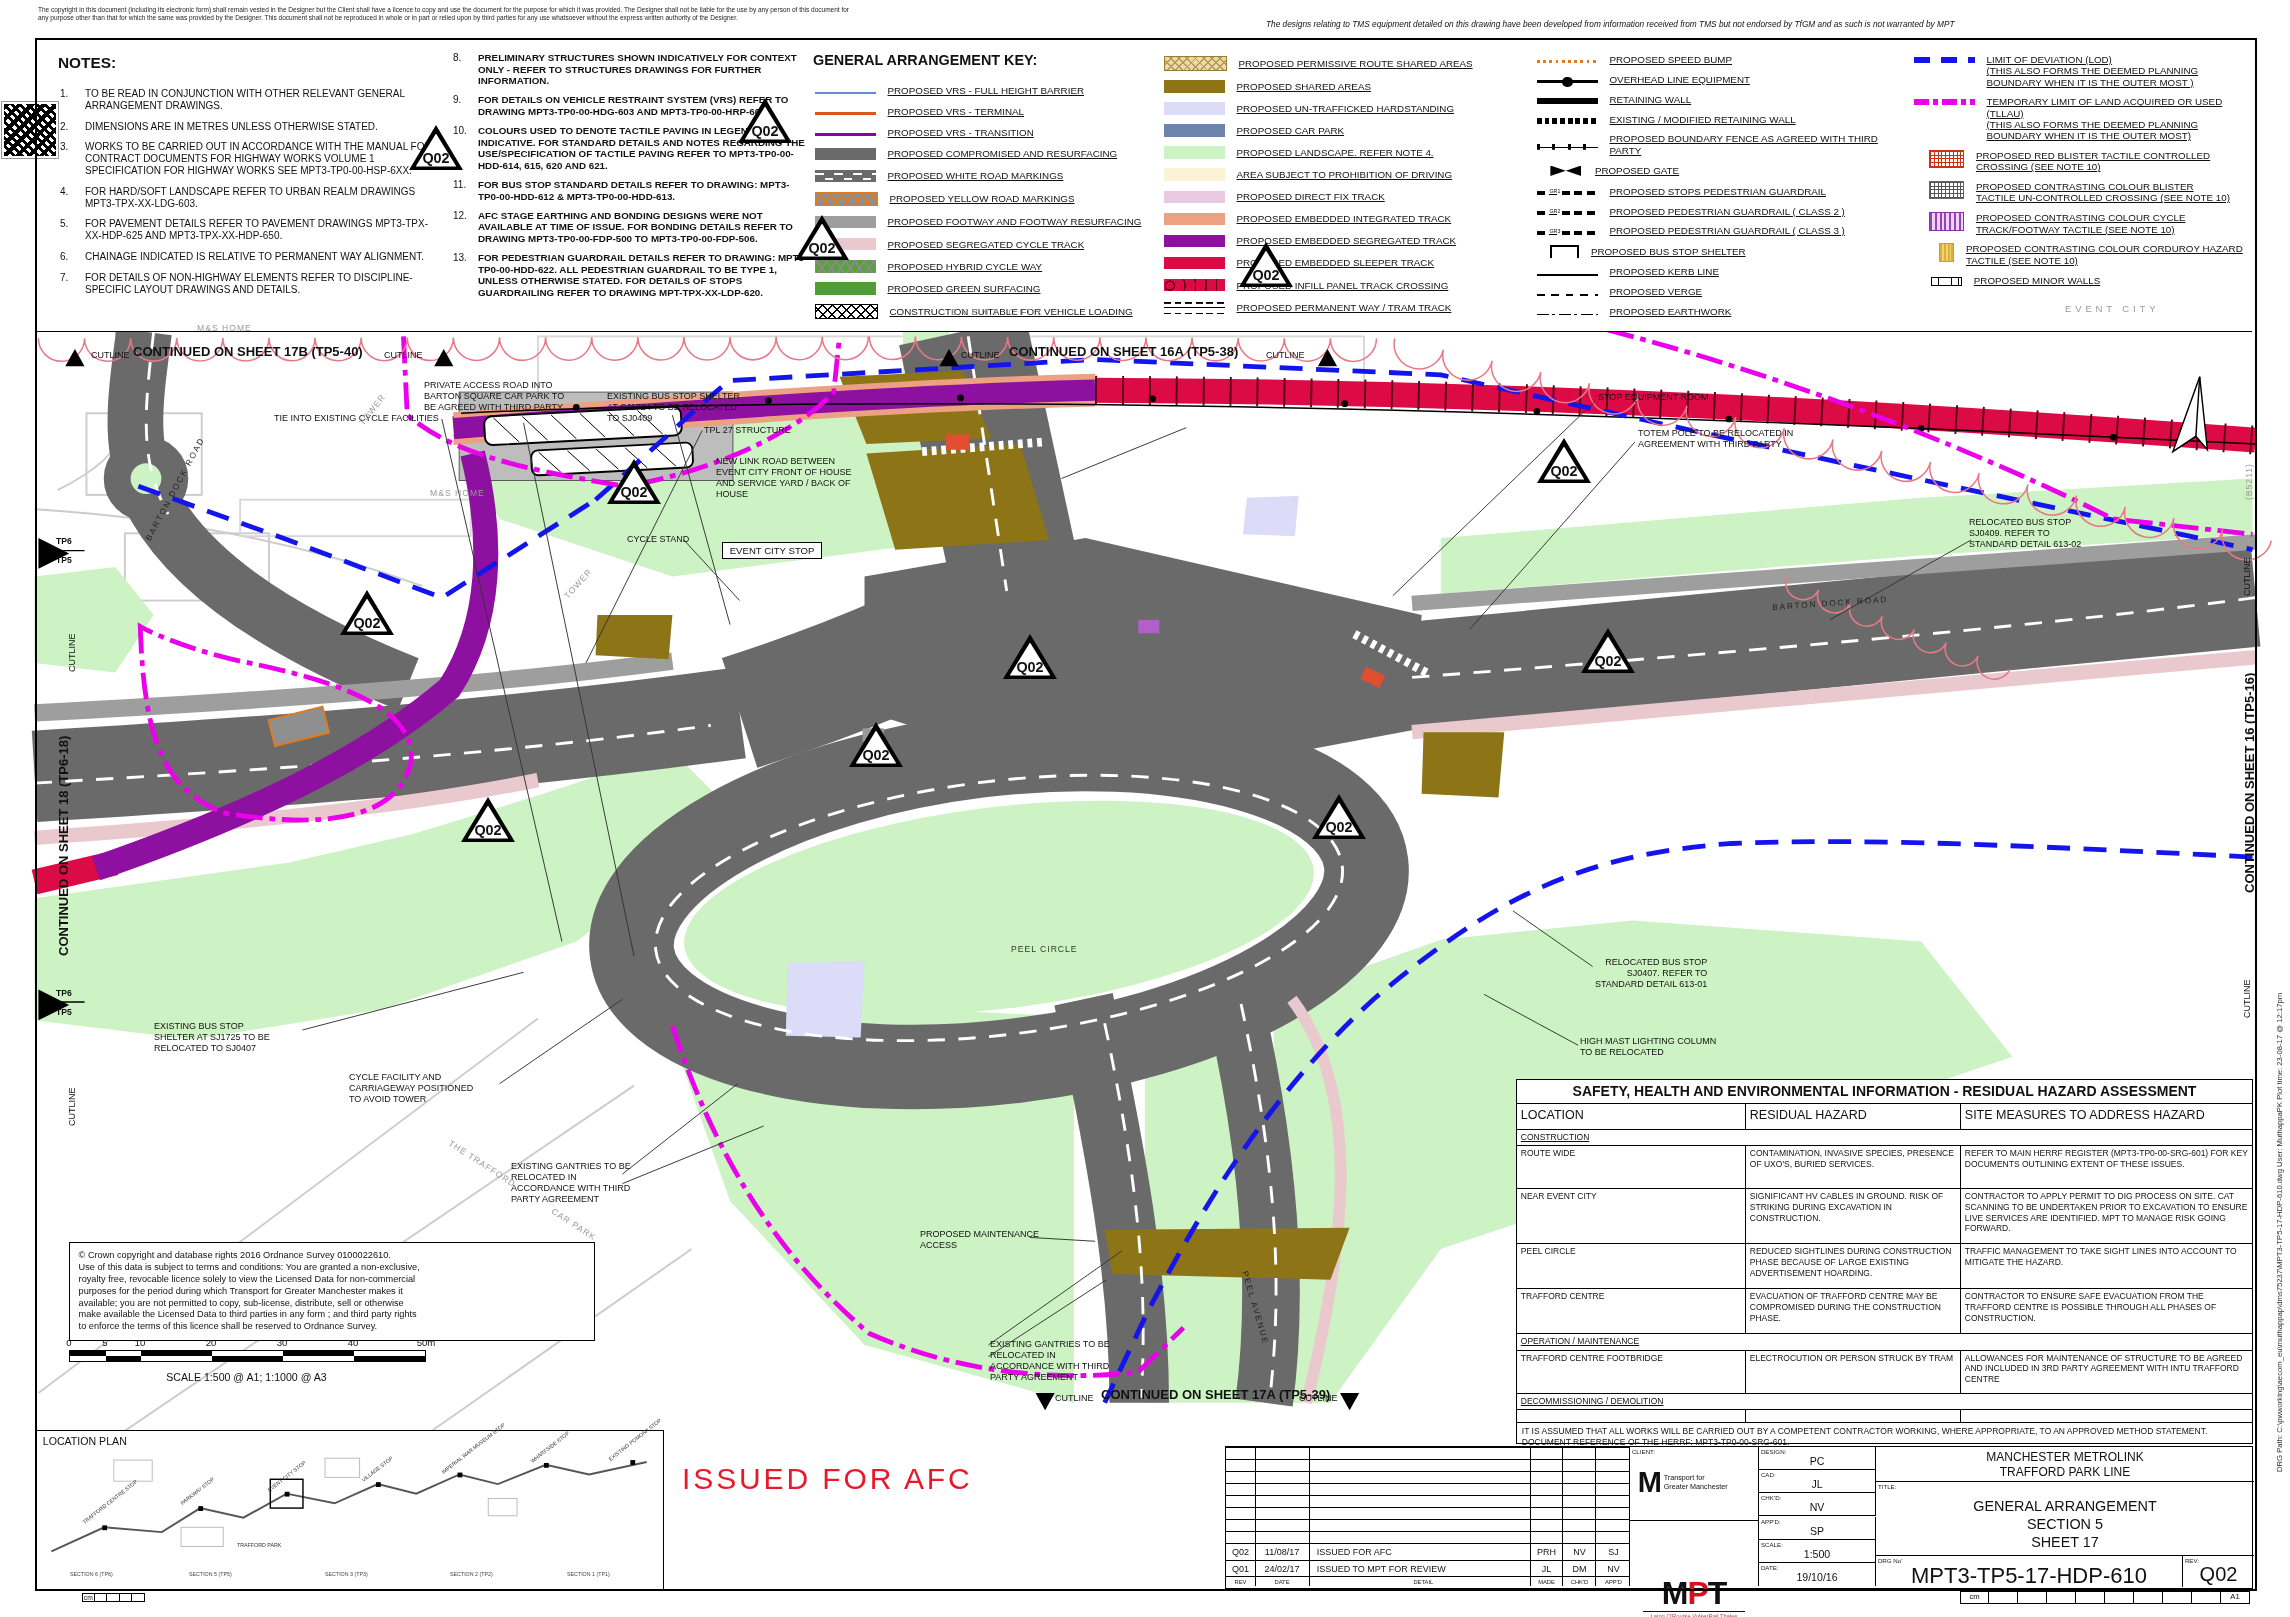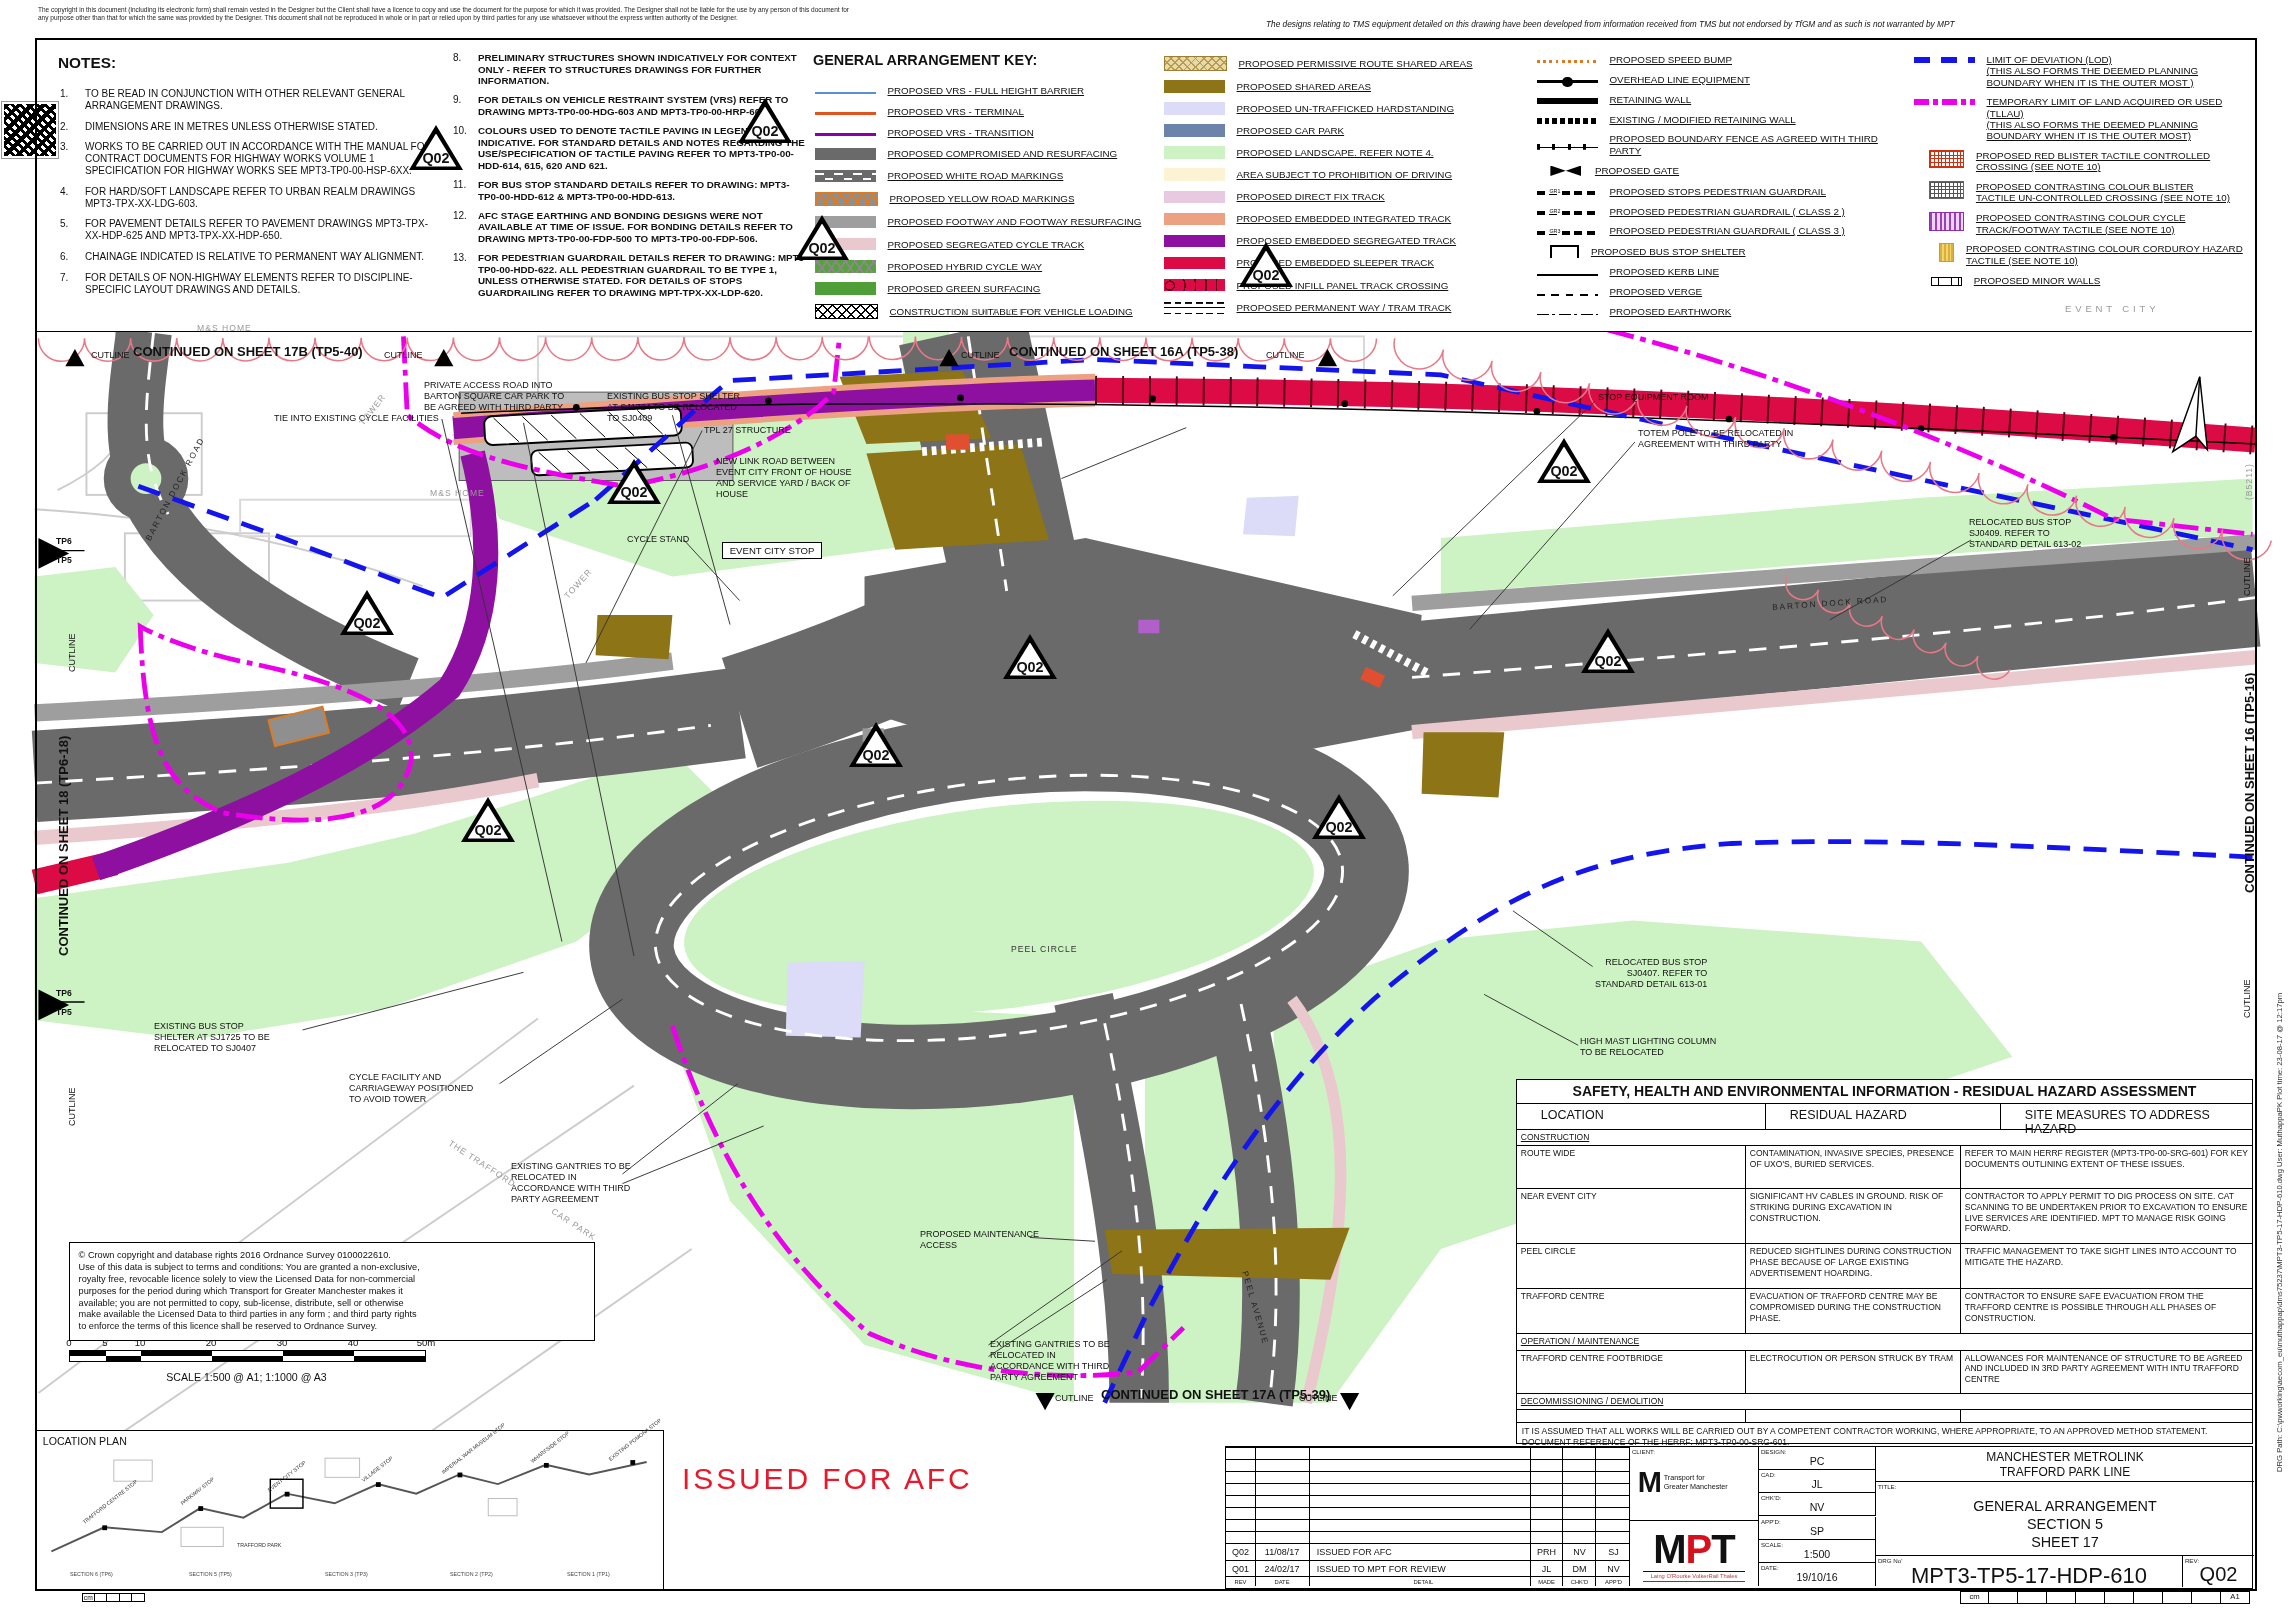--- a/index.html
+++ b/index.html
@@ -98,21 +98,21 @@
   #copyright{position:absolute;left:69px;top:1242px;width:507px;border:1.2px solid #000;background:#fff;padding:6.7px 8.6px;font-size:9.2px;line-height:1.3;white-space:pre-line;z-index:3;}
   #scalebar{position:absolute;left:69px;top:1337px;z-index:3;}
   #sticks{position:relative;height:12.5px;width:365px;}
   .stick{position:absolute;top:0;font-size:9.6px;transform:translateX(-50%);}
   #sbar{width:355px;height:10.6px;border:1.2px solid #000;background-image:linear-gradient(90deg,#000 0 36px,#fff 36px 71px,#000 71px 142px,#fff 142px 213px,#000 213px 284px,#fff 284px 355px),linear-gradient(90deg,#fff 0 36px,#000 36px 71px,#fff 71px 142px,#000 142px 213px,#fff 213px 284px,#000 284px 355px);background-size:100% 5.3px,100% 5.3px;background-position:0 0,0 5.3px;background-repeat:no-repeat;}
   #scap{margin-top:8.6px;font-size:10.6px;text-align:center;width:355px;}
   
   #hazard{position:absolute;left:1516px;top:1079px;width:737px;height:365px;background:#fff;border:1.9px solid #000;z-index:4;font-size:8.5px;box-sizing:border-box;}
   #hz-title{height:23px;line-height:23px;text-align:center;font-weight:bold;font-size:14px;border-bottom:1.4px solid #000;}
   #hz-head{display:flex;height:25px;border-bottom:1.4px solid #000;font-size:12.5px;}
-  .hzh{padding:3.8px 3.8px 0;box-sizing:border-box;margin-left:20px;}
+  .hzh{padding:3.8px 3.8px 0;box-sizing:border-box;}
   .hc1{width:229px;flex:none;border-right:1px solid #000;box-sizing:border-box;}
   .hc2{width:215px;flex:none;border-right:1px solid #000;box-sizing:border-box;}
   .hc3{flex:1;box-sizing:border-box;}
   .hrow{display:flex;border-bottom:1px solid #000;overflow:hidden;}
   .hrow .hc{padding:1.9px 3.8px;line-height:1.25;}
   .hrow.sect .hc1{border-right:none;text-decoration:underline;}
   .hrow.sect .hc2,.hrow.sect .hc3{border-right:none;}
   #hz-foot{padding:2.9px 4.8px;line-height:1.3;}
   
   #tblock{position:absolute;left:1225px;top:1446px;width:1028px;height:143px;background:#fff;border:1.9px solid #000;box-sizing:border-box;z-index:4;}
@@ -130,21 +130,21 @@
   .rc4,.rc5{width:33px;flex:none;text-align:center;}
   .rc6{width:35px;flex:none;text-align:center;}
   #rev-head{position:absolute;left:0;top:129px;width:403px;height:10.6px;border-top:1.4px solid #000;display:flex;font-size:5.8px;align-items:center;color:#222;}
   
   #client-box{left:403px;top:0;width:130px;height:74px;border-right:1px solid #000;border-bottom:1px solid #000;border-left:1px solid #000;}
   #mpt-box{left:403px;top:74px;width:130px;height:65px;border-right:1px solid #000;border-left:1px solid #000;}
   #tfgm-logo{position:absolute;left:7.7px;top:21px;display:flex;align-items:center;}
   #tfgm-m{font-size:29px;font-weight:bold;line-height:1;letter-spacing:-1.9px;}
   #tfgm-text{font-size:7.2px;line-height:1.15;margin-left:3.8px;white-space:pre-line;}
   #mpt-logo{position:absolute;left:0;right:0;top:7.7px;text-align:center;}
-  #mpt-word{font-size:40px;font-weight:900;letter-spacing:-1px;line-height:1;}
+  #mpt-word{font-size:32px;font-weight:900;letter-spacing:-1px;line-height:1;margin-top:48px;}
   #mpt-word span{color:#d8101c;}
   #mpt-sub{font-size:5.8px;color:#b04040;border-top:1.9px solid #111;margin:1.9px 13.4px 0;padding-top:1.9px;border-bottom:1.4px solid #d8101c;padding-bottom:1.9px;}
   .dcell{left:533px;width:117px;height:23px;border-right:1px solid #000;border-bottom:1px solid #000;}
   #proj-box{left:650px;top:0;width:378px;height:35px;border-bottom:1.4px solid #000;text-align:center;font-size:12px;line-height:1.3;padding-top:2.9px;white-space:pre-line;}
   #title-box{left:650px;top:35px;width:378px;height:74px;border-bottom:1.4px solid #000;}
   #title-text{position:absolute;left:0;right:0;top:15.4px;text-align:center;font-size:14.4px;line-height:1.25;white-space:pre-line;}
   #drg-box{left:650px;top:109px;width:306px;height:31px;}
   #drg-no{position:absolute;left:0;right:0;top:6.7px;text-align:center;font-size:22px;}
   #revc-box{left:956px;top:109px;width:72px;height:31px;border-left:1.4px solid #000;}
   #revc-val{position:absolute;left:0;right:0;top:6.7px;text-align:center;font-size:20px;}

